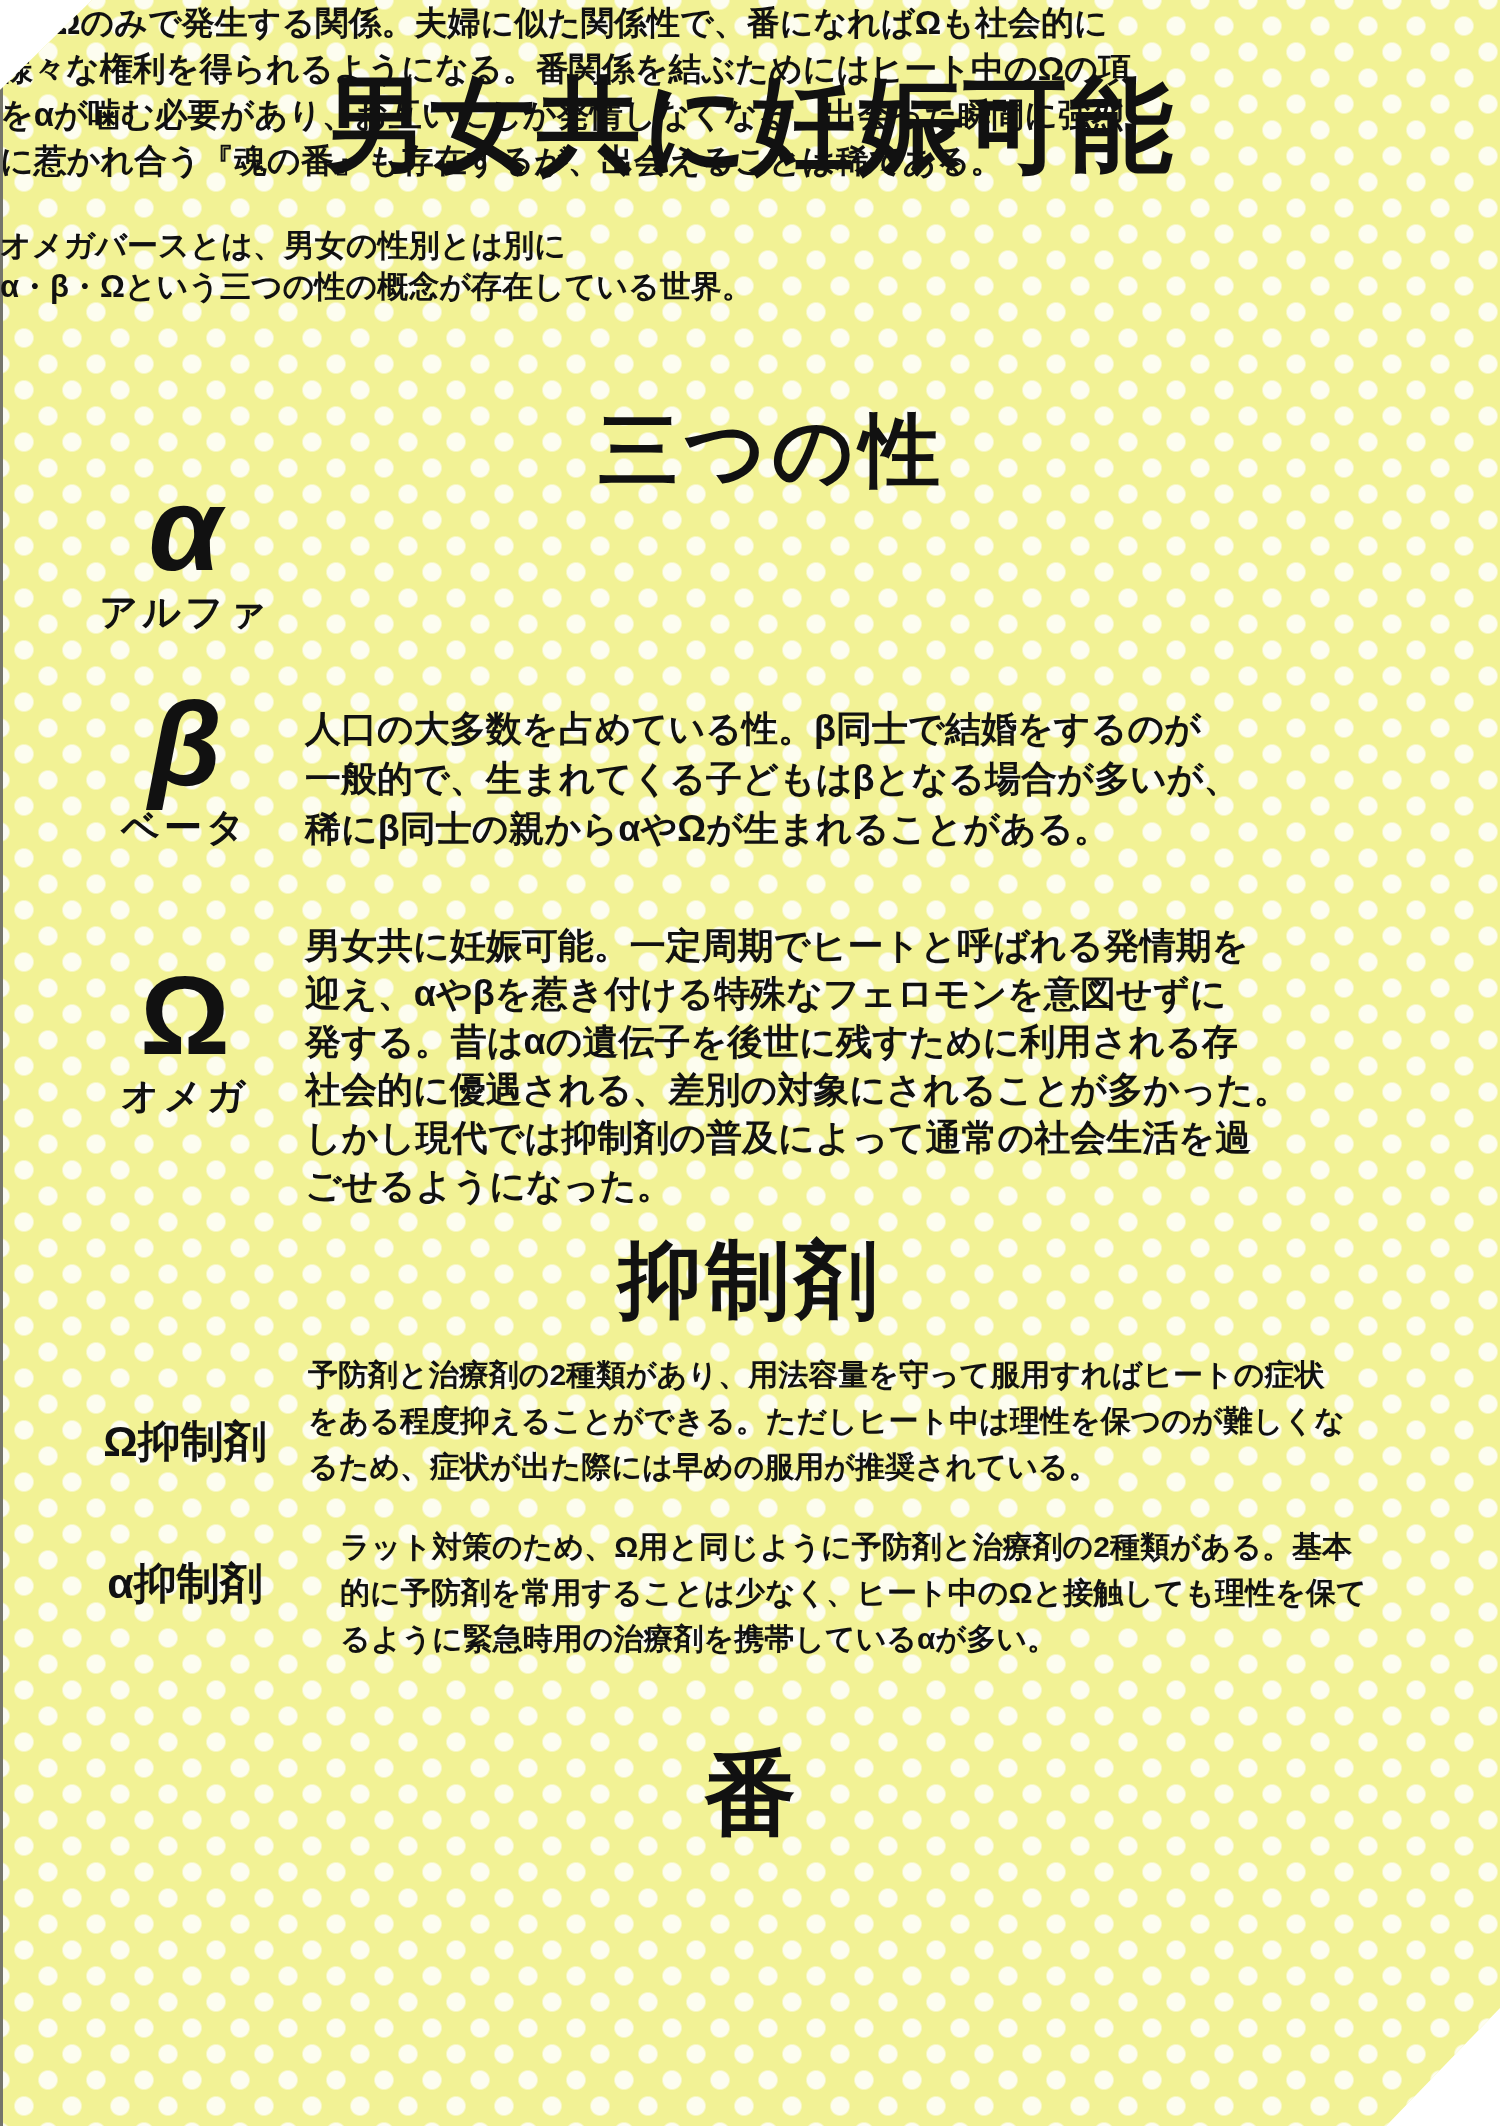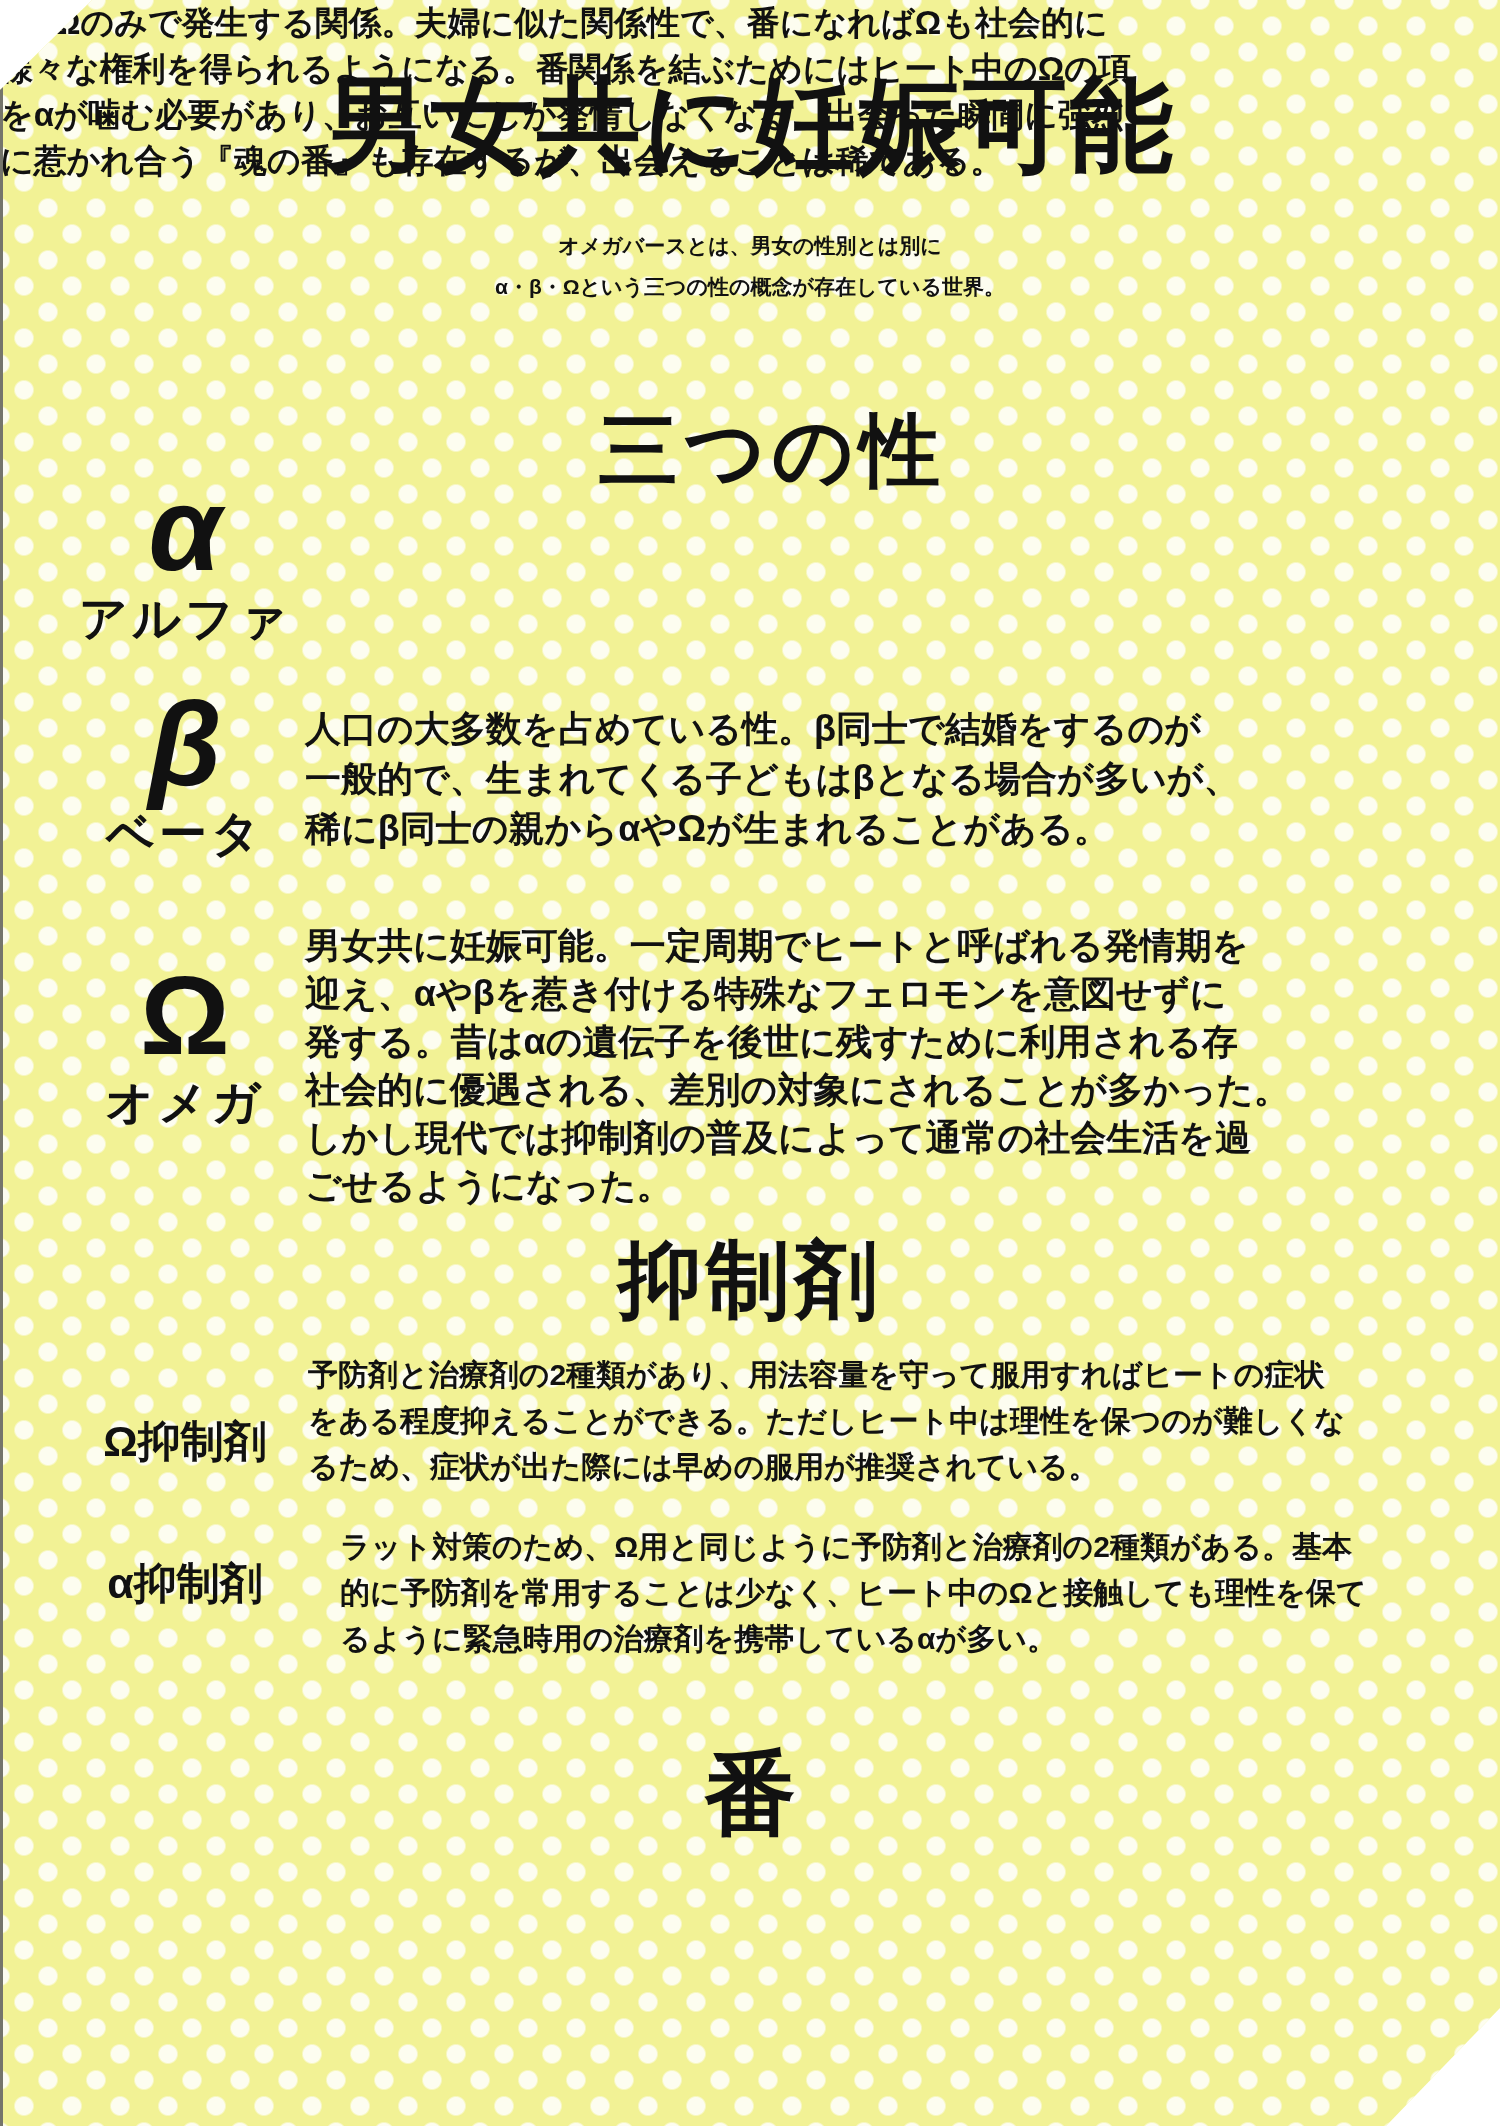--- a/index.html
+++ b/index.html
@@ -42,22 +42,21 @@
     line-height: 1.15;
     font-weight: bold;
     letter-spacing: 2px;
     white-space: nowrap;
   }
   .subtitle {
     position: absolute;
     top: 225px;
     left: 0;
     width: 100%;
-    text-align: center;
-    font-size: 21px;
+    font-size: 31px;
     line-height: 41px;
     font-weight: bold;
     white-space: pre-line;
   }
   .h2 {
     position: absolute;
     left: 0;
     width: 100%;
     margin: 0;
     text-align: center;
@@ -74,21 +73,21 @@
     text-align: center;
     font-weight: bold;
   }
   .sym {
     font-size: 118px;
     line-height: 1;
     font-weight: bold;
   }
   .sym-italic { font-style: italic; }
   .reading {
-    font-size: 48px;
+    font-size: 38px;
     line-height: 1.2;
     letter-spacing: 4px;
     margin-top: 2px;
     white-space: nowrap;
   }
   .alpha-label { top: 470px; }
   .beta-label  { top: 685px; }
   .omega-label { top: 960px; }
   .omega-label .sym { font-size: 112px; }
   .supp-label {

